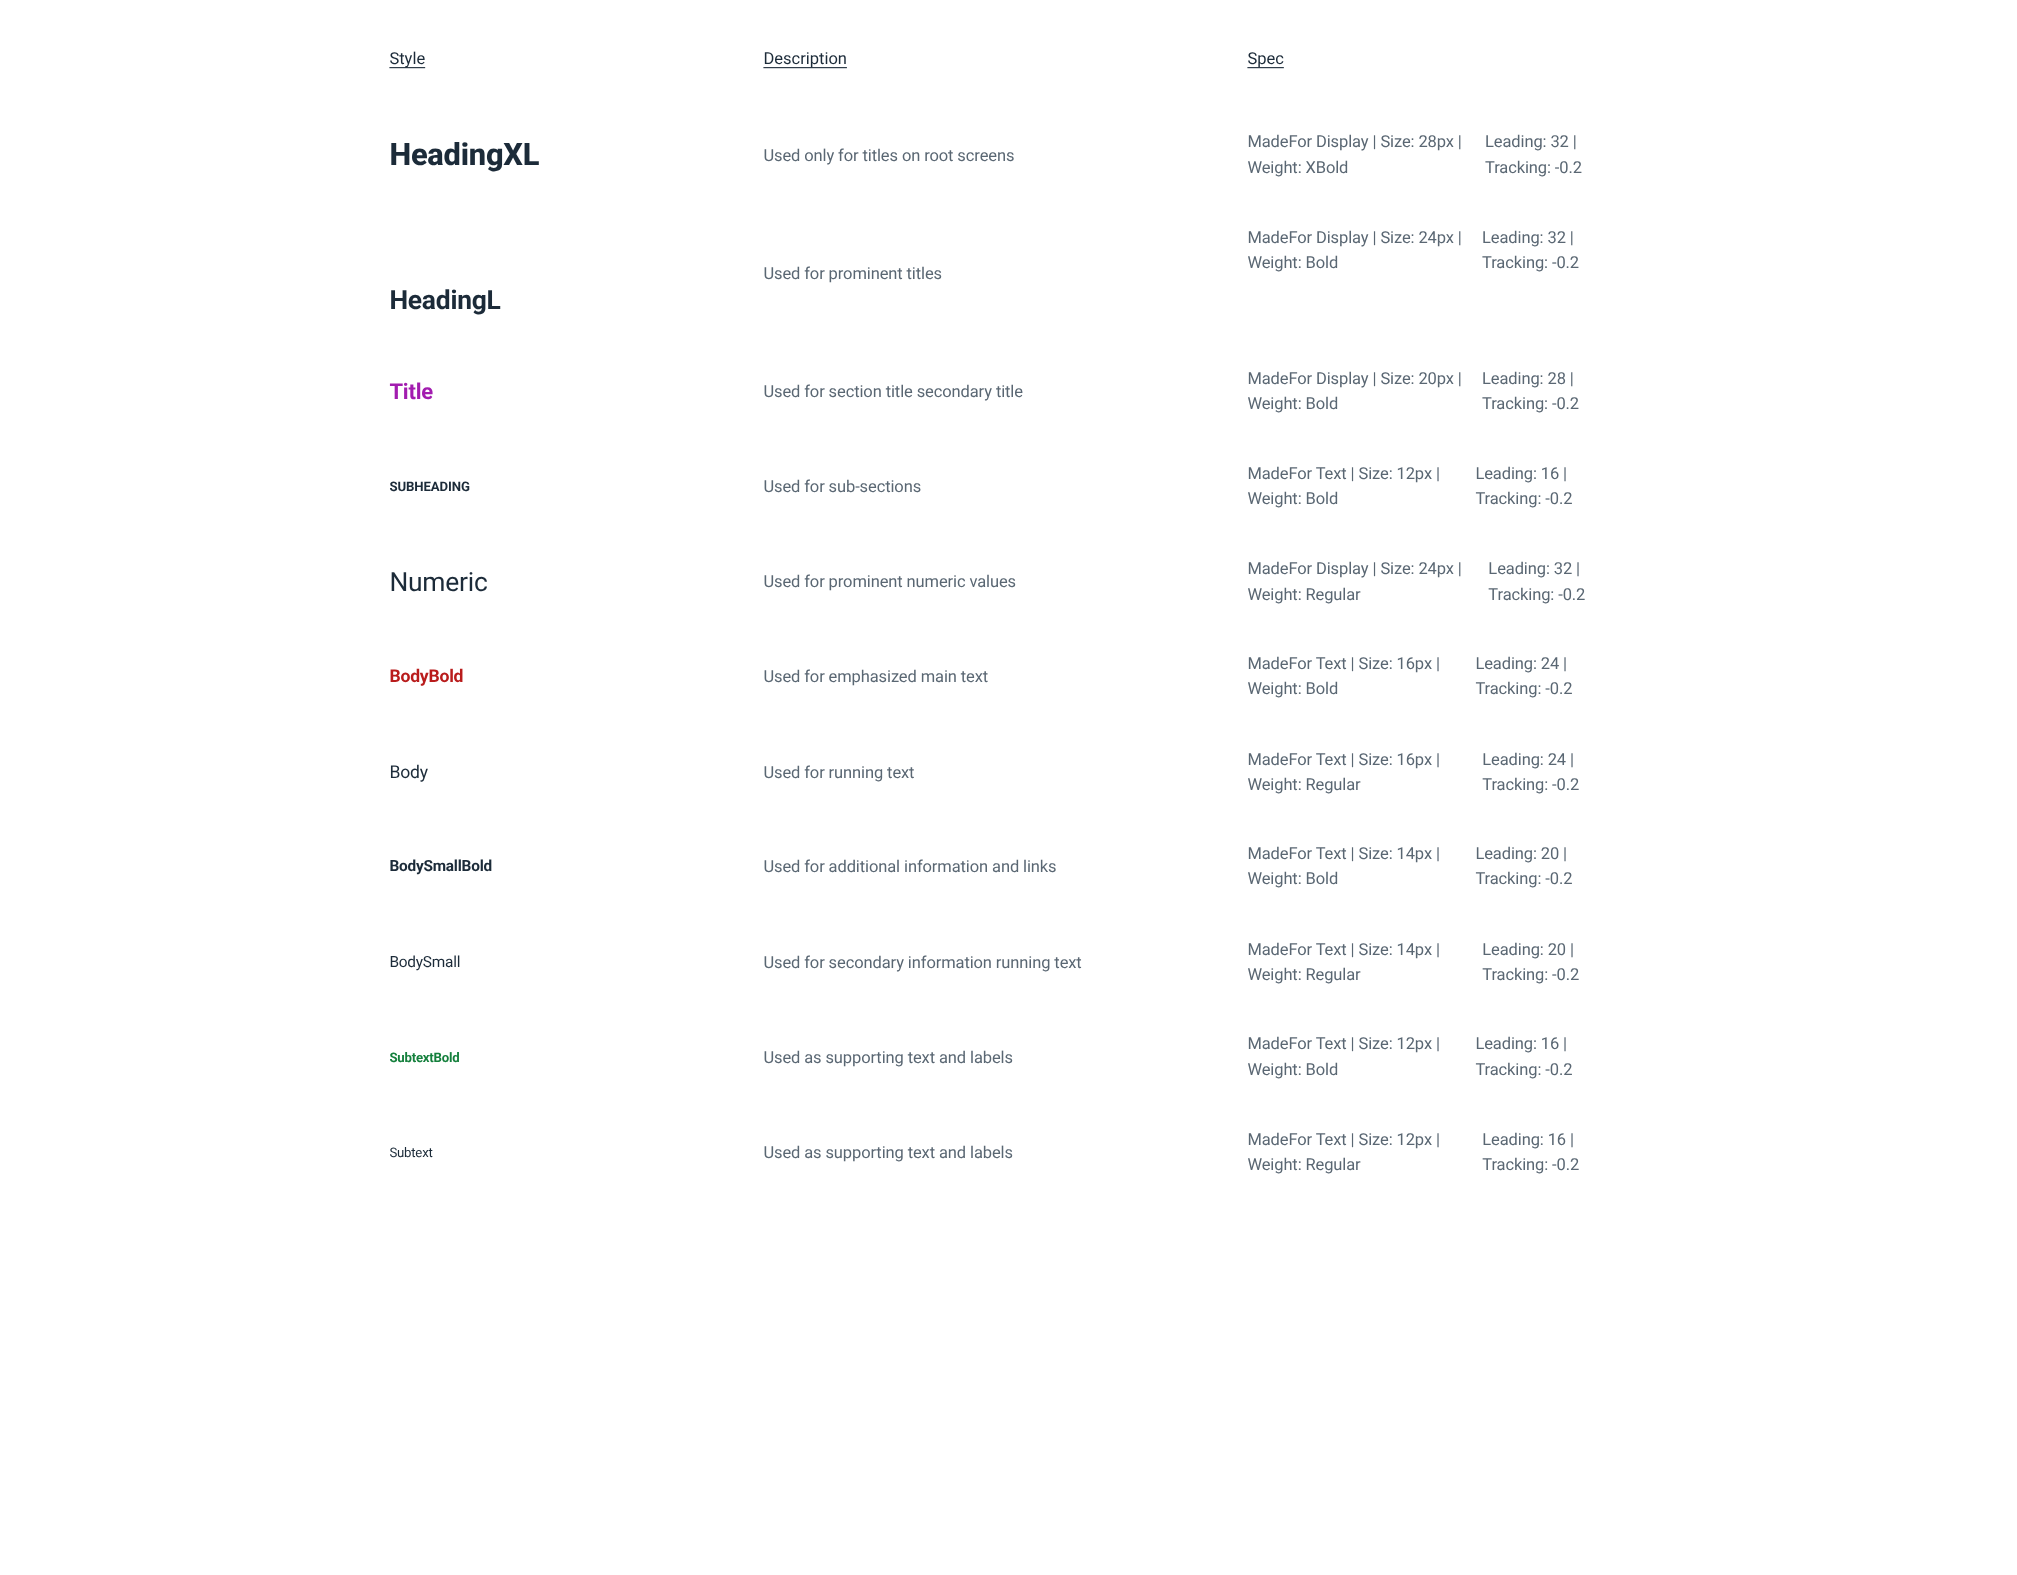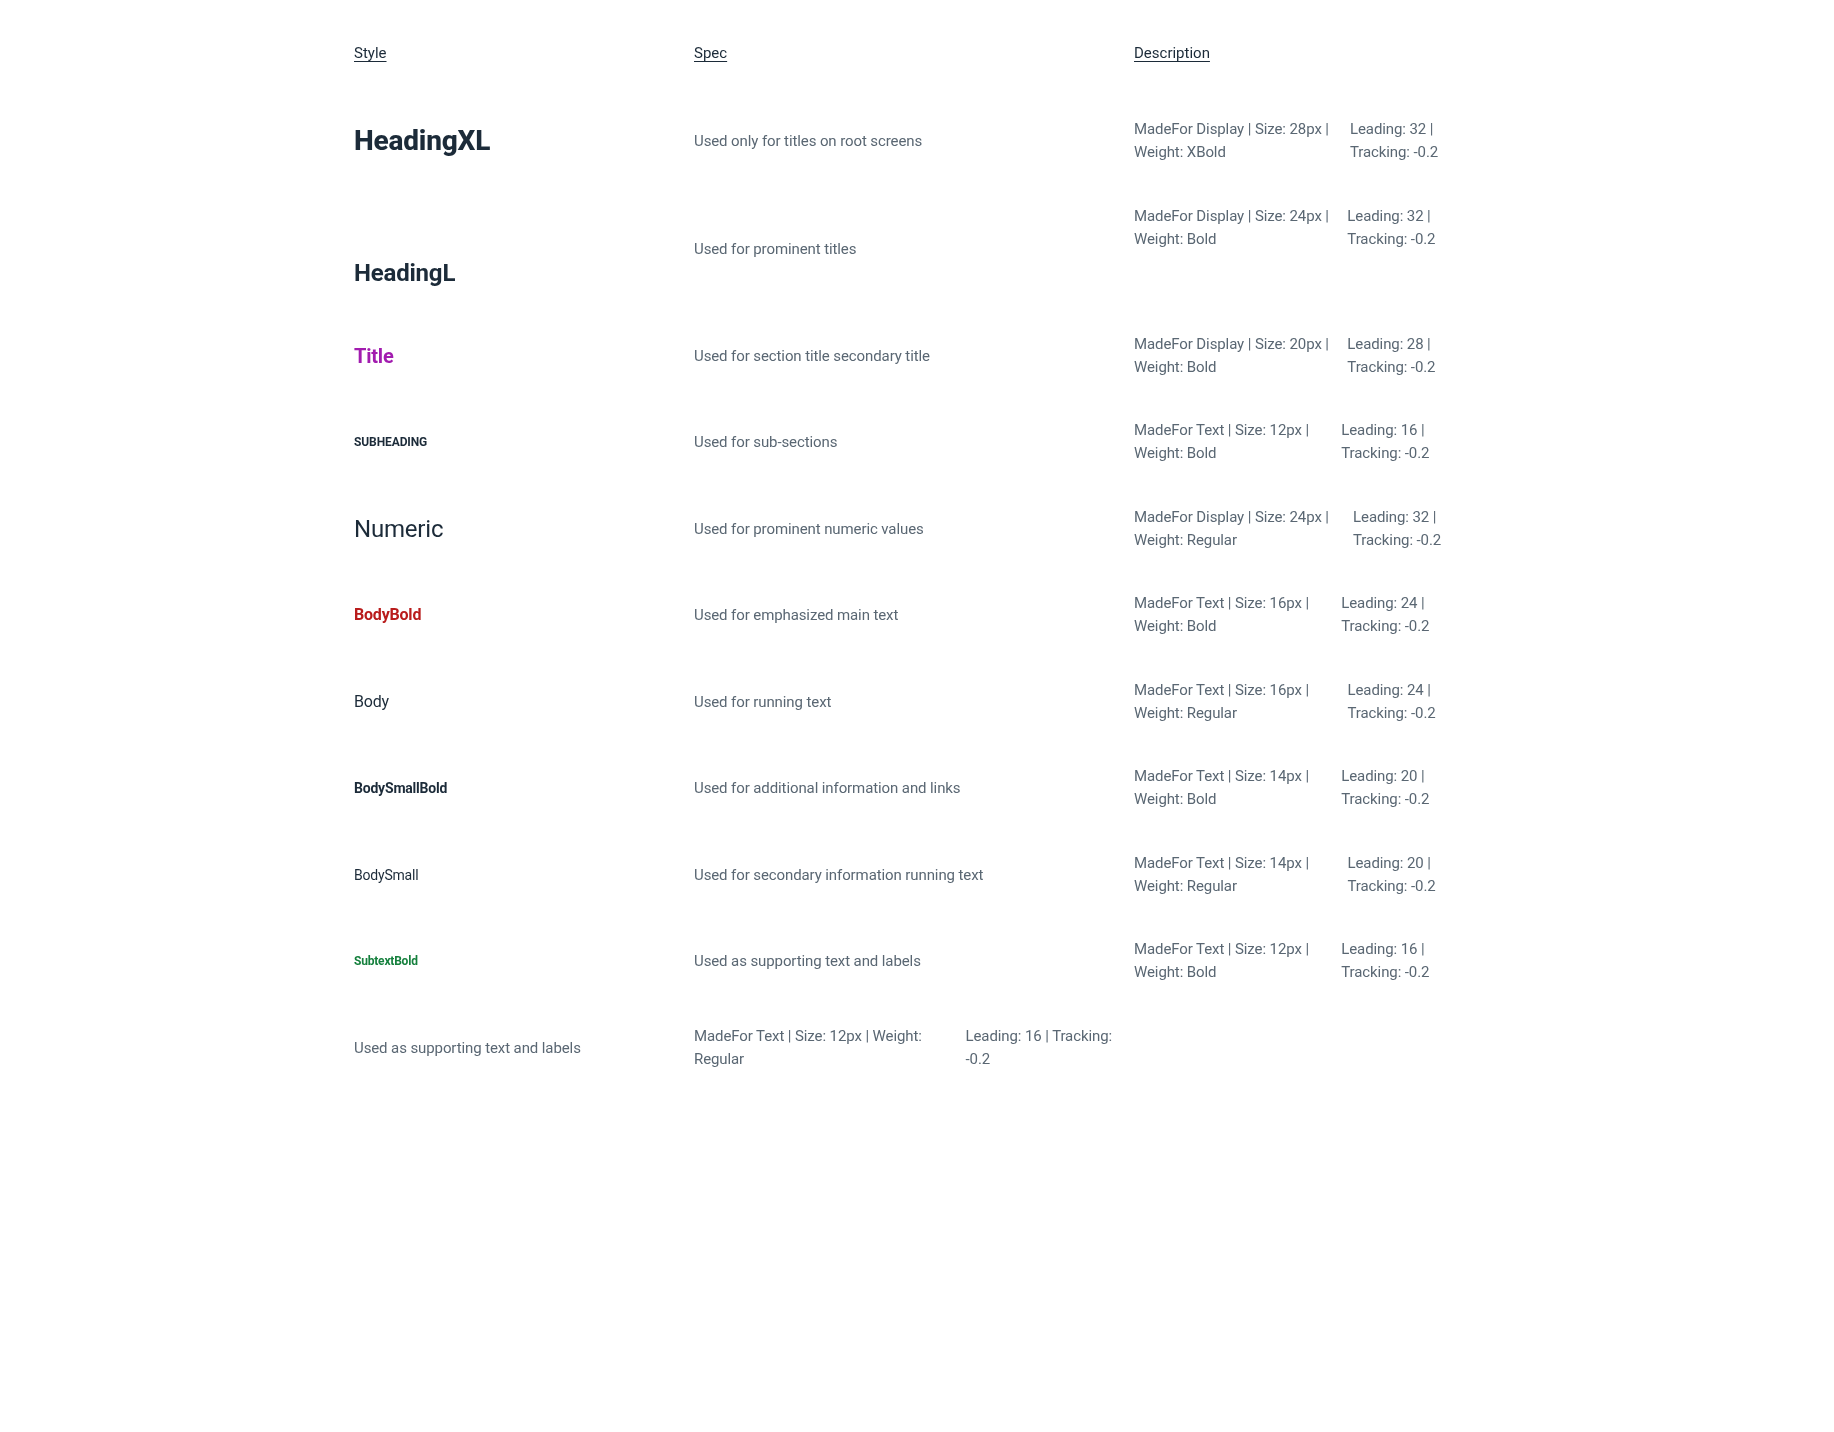--- a/index.html
+++ b/index.html
@@ -68,22 +68,22 @@
   .s-subtext-bd { font-size: 12px; line-height: 16px; font-weight: 700; letter-spacing: -0.2px; color: #15803d; }
   .s-subtext    { font-size: 12px; line-height: 16px; font-weight: 400; letter-spacing: -0.2px; color: #1c2b39; }
 </style>
 </head>
 <body>
 
 <div class="canvas">
   <div class="table" id="type-table">
 
     <div class="header">Style</div>
+    <div class="header">Description</div>
     <div class="header">Spec</div>
-    <div class="header">Description</div>
 
   <div class="style-cell">
         <span class="s-heading-xl">HeadingXL</span>
       </div>
       <div class="desc-cell">Used only for titles on root screens</div>
       <div class="spec-cell">
         <span>MadeFor Display  |  Size: 28px  |  Weight: XBold</span>
         <span>Leading: 32  |  Tracking: -0.2</span>
       </div>
       <div class="style-cell">
@@ -151,19 +151,22 @@
         <span>Leading: 20  |  Tracking: -0.2</span>
       </div>
       <div class="style-cell">
         <span class="s-subtext-bd">SubtextBold</span>
       </div>
       <div class="desc-cell">Used as supporting text and labels</div>
       <div class="spec-cell">
         <span>MadeFor Text  |  Size: 12px  |  Weight: Bold</span>
         <span>Leading: 16  |  Tracking: -0.2</span>
       </div>
+      <div class="style-cell">
+        <span class="s-subtext">Subtext</span>
+      </div>
       <div class="desc-cell">Used as supporting text and labels</div>
       <div class="spec-cell">
         <span>MadeFor Text  |  Size: 12px  |  Weight: Regular</span>
         <span>Leading: 16  |  Tracking: -0.2</span>
       </div>
     </div>
 </div>
 
 </body></html>

